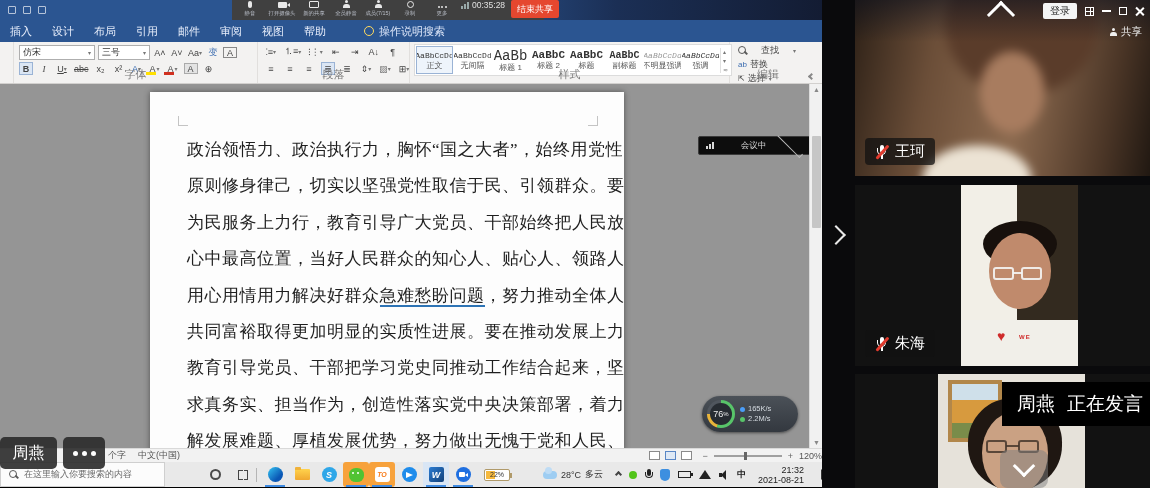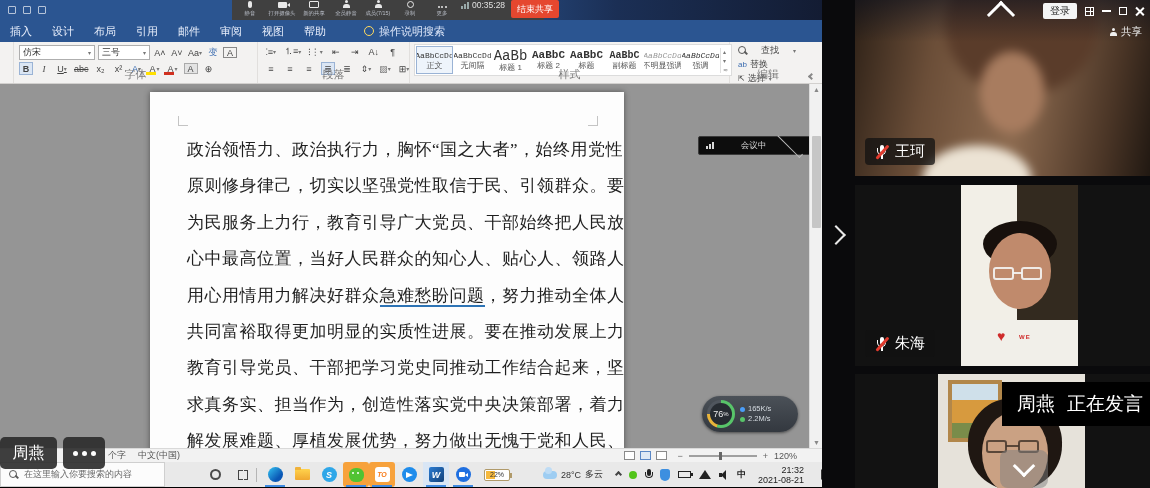--- a/index.html
+++ b/index.html
@@ -429,21 +429,21 @@
       <span style="margin-left:12px">中文(中国)</span>
       <span style="flex:1"></span>
       <span class="viewico"></span>
       <span class="viewico sel"></span>
       <span class="viewico"></span>
       <span style="margin-left:10px;color:#666">−</span>
       <div class="ztrack">
           <div class="zthumb"></div>
         </div>
       <span style="color:#666">+</span>
-      <span style="margin:0 25px 0 6px">120%</span>
+      <span style="margin:0 0 0 6px">120%</span>
     </div>
   </div>
 
   <div id="taskbar">
     <div class="tsearch">
       <i class="mag"></i>
       <span>在这里输入你要搜索的内容</span>
     </div>
     <div class="tkcell" style="left:202px">
         <i class="cort"></i>

